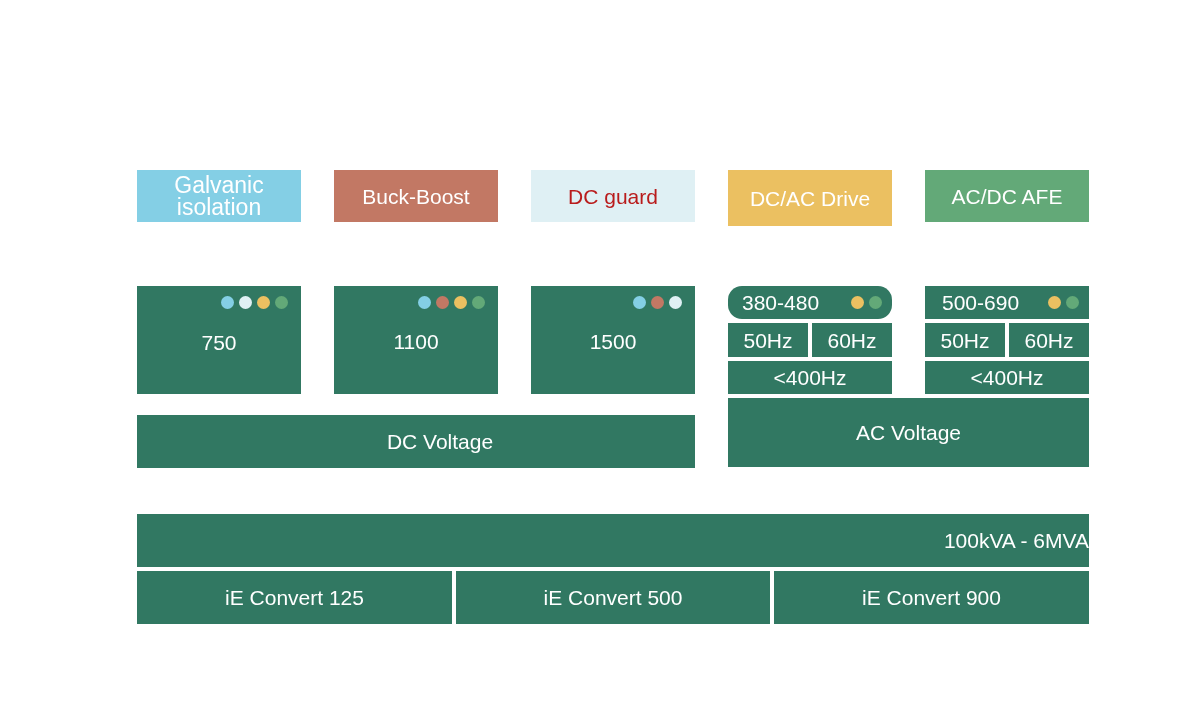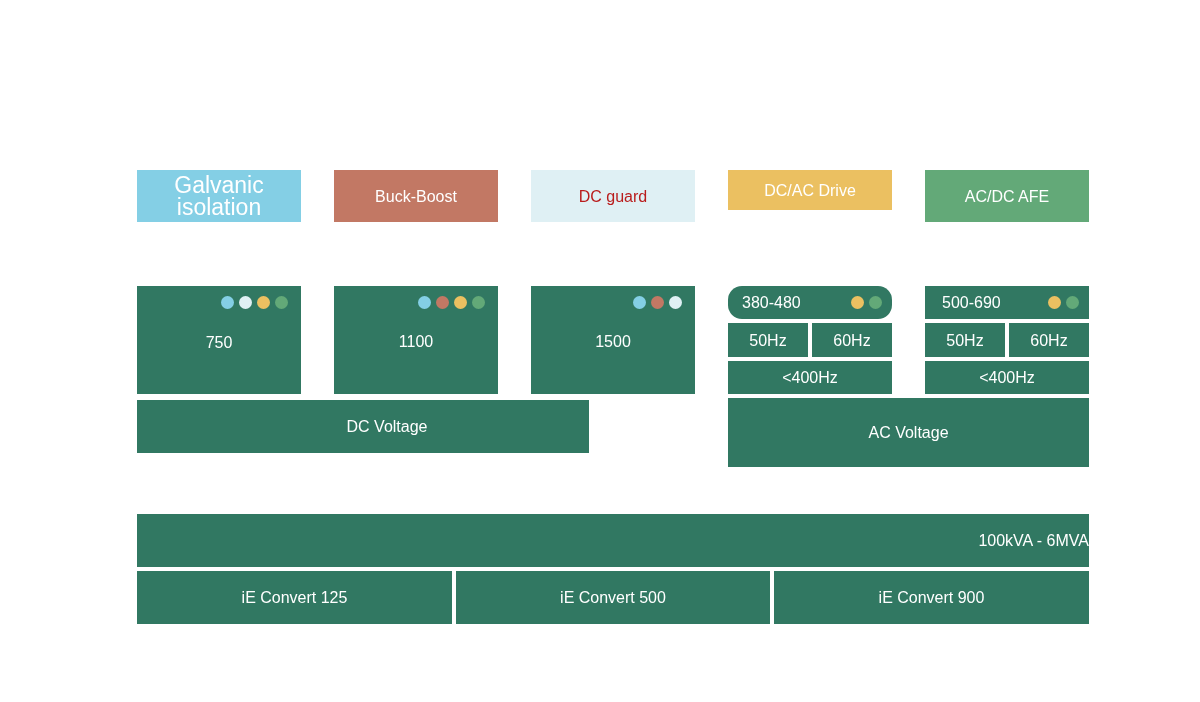--- a/index.html
+++ b/index.html
@@ -1,39 +1,39 @@
 <!DOCTYPE html>
 <html><head>
 <meta charset="utf-8">
 <style>
   html, body { margin:0; padding:0; background:#ffffff; }
   body { width:1200px; height:702px; position:relative; overflow:hidden;
          font-family:"Liberation Sans", "DejaVu Sans", sans-serif; }
   .box { position:absolute; box-sizing:border-box; display:flex; align-items:center;
-         justify-content:center; color:#ffffff; font-size:16px; text-align:center; line-height:23px; }
+         justify-content:center; color:#ffffff; font-size:21px; text-align:center; line-height:23px; }
   .green { background:#317862; }
   .dots { position:absolute; top:10px; right:13px; display:flex; gap:5px; }
   .dot { width:13px; height:13px; border-radius:50%; display:inline-block; }
   .dots-inline { position:absolute; right:10px; top:50%; margin-top:-7px; display:flex; gap:5px; }
   .left-label { position:absolute; left:14px; top:0; height:100%; display:flex; align-items:center; }
 </style>
 </head>
 <body>
 
 <div>
   <div class="box" style="left:137px; top:170px; width:164px; height:52px; background:#84CFE5; font-size:23px; line-height:22px;">
     <span style="display:block; width:90px;">Galvanic isolation</span>
   </div>
   <div class="box" style="left:334px; top:170px; width:164px; height:52px; background:#C27864;">
     <span>Buck-Boost</span>
   </div>
   <div class="box" style="left:531px; top:170px; width:164px; height:52px; background:#DFF0F4; color:#b91c1c;">
     <span>DC guard</span>
   </div>
-  <div class="box" style="left:728px; top:170px; width:164px; height:40px; background:#EBC061;">
+  <div class="box" style="left:728px; top:170px; width:164px; height:56px; background:#EBC061;">
     <span>DC/AC Drive</span>
   </div>
   <div class="box" style="left:925px; top:170px; width:164px; height:52px; background:#63A978;">
     <span>AC/DC AFE</span>
   </div>
 </div>
 
 <div class="box green" style="left:137px; top:286px; width:164px; height:108px;">
   <div class="dots">
       <span class="dot" style="background: rgb(132, 207, 229);"></span>
@@ -53,21 +53,21 @@
   <span style="margin-top:2px;">1100</span>
 </div>
 <div class="box green" style="left:531px; top:286px; width:164px; height:108px;">
   <div class="dots">
       <span class="dot" style="background: rgb(132, 207, 229);"></span>
       <span class="dot" style="background: rgb(194, 120, 100);"></span>
       <span class="dot" style="background: rgb(223, 240, 244);"></span>
     </div>
   <span style="margin-top:2px;">1500</span>
 </div>
-<div class="box green" style="left:137px; top:400px; width:452px; height:53px;padding-left:48px;">
+<div class="box green" style="left:137px; top:415px; width:558px; height:53px;padding-left:48px;">
   <span>DC Voltage</span>
 </div>
 
 <div class="box green" style="left:728px; top:286px; width:164px; height:33px; justify-content:flex-start;border-radius:14px;">
   <span class="left-label">380-480</span>
   <div class="dots-inline">
       <span class="dot" style="background: rgb(235, 192, 97);"></span>
       <span class="dot" style="background: rgb(99, 169, 120);"></span>
     </div>
 </div>

